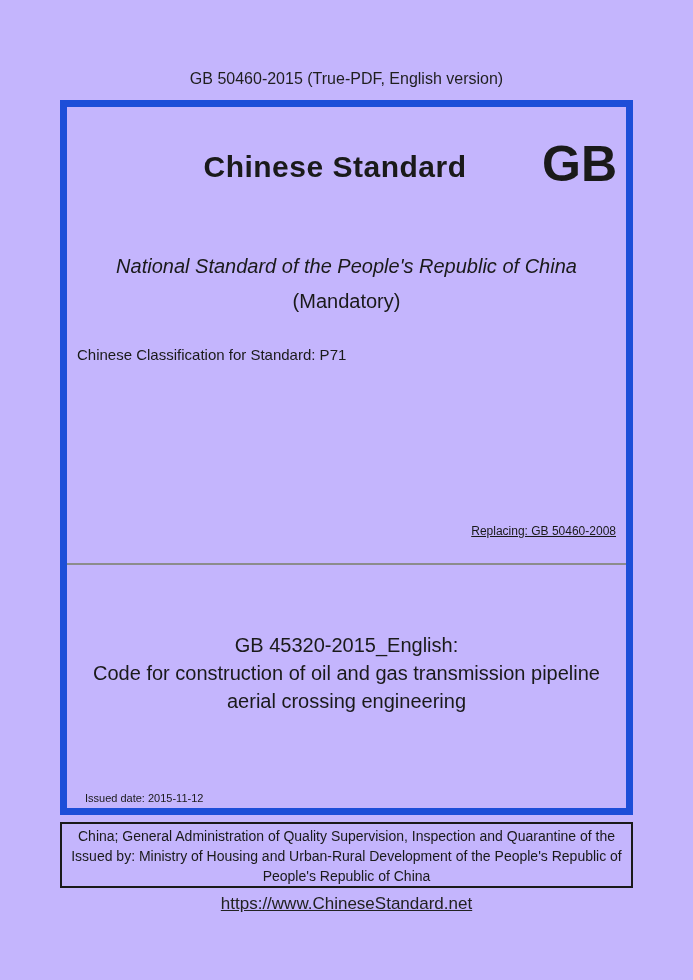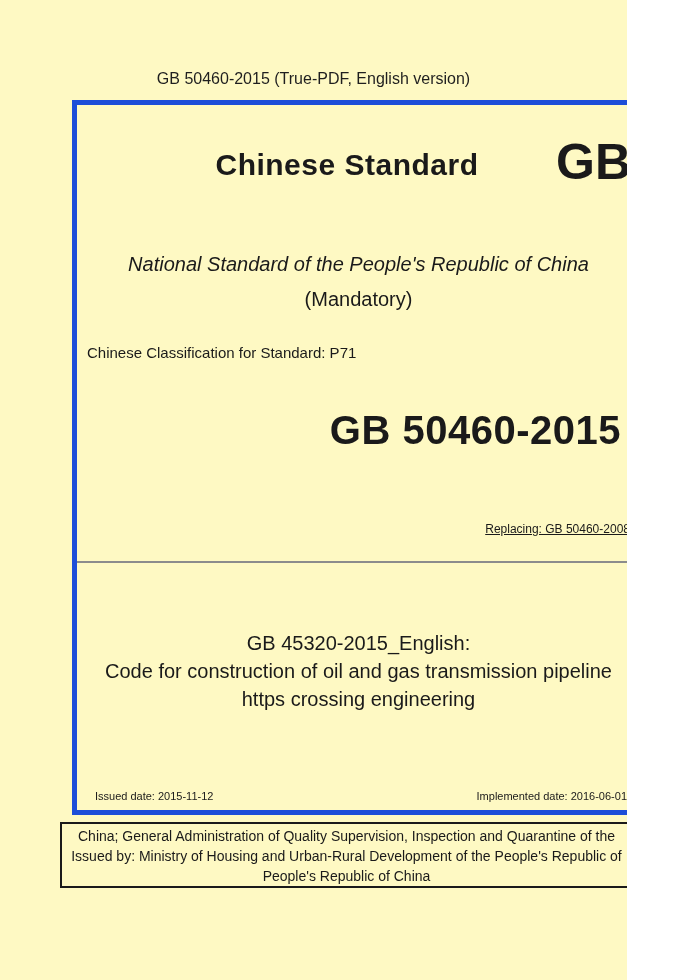--- a/index.html
+++ b/index.html
@@ -2,23 +2,23 @@
 <html><head>
 <meta charset="utf-8">
 <style>
   html, body {
     margin: 0;
     padding: 0;
     background: #ffffff;
   }
   .page {
     position: relative;
-    width: 627px;
+    width: 693px;
     height: 980px;
-    background: #fef9c3;
+    background: #c4b5fd;
     font-family: "Liberation Sans", "DejaVu Sans", sans-serif;
     color: #1a1a1a;
     overflow: hidden;
   }
 
   
   .page-header {
     position: absolute;
     top: 70px;
     left: 0;
@@ -28,23 +28,22 @@
     color: #1f1f1f;
   }
 
   
   .main-box {
     position: absolute;
     left: 60px;
     top: 100px;
     width: 573px;
     height: 715px;
-    border: 5px solid #1d4ed8;
+    border: 7px solid #1d4ed8;
     box-sizing: border-box;
-    margin-left: 12px;
   }
 
   .brand-title {
     position: absolute;
     top: 43px;
     left: 0;
     right: 23px;
     text-align: center;
     font-size: 30px;
     font-weight: bold;
@@ -171,39 +170,38 @@
     <div class="brand-title">Chinese Standard</div>
 
     <div class="brand-logo">GB</div>
 
     <div class="national-line">National Standard of the People's Republic of China</div>
 
     <div class="mandatory-line">(Mandatory)</div>
 
     <div class="classification-line">Chinese Classification for Standard: P71</div>
 
-    <div class="std-code">GB 50460-2015</div>
 
     <div class="replacing-line">Replacing: GB 50460-2008</div>
 
     <div class="divider"></div>
 
     <div class="english-block">
       <div>GB 45320-2015_English:</div>
       <div>Code for construction of oil and gas transmission pipeline</div>
-      <div>https crossing engineering</div>
+      <div>aerial crossing engineering</div>
     </div>
 
     <div class="dates-row">
       <span>Issued date: 2015-11-12</span>
-      <span>Implemented date: 2016-06-01</span>
     </div>
 
   </div>
 
   <div class="issuer-box">
     <div>China; General Administration of Quality Supervision, Inspection and Quarantine of the</div>
     <div>Issued by: Ministry of Housing and Urban-Rural Development of the People's Republic of</div>
     <div>People's Republic of China</div>
   </div>
 
+  <a class="footer-link" href="#">https://www.ChineseStandard.net</a>
 
 </div>
 
 </body></html>

